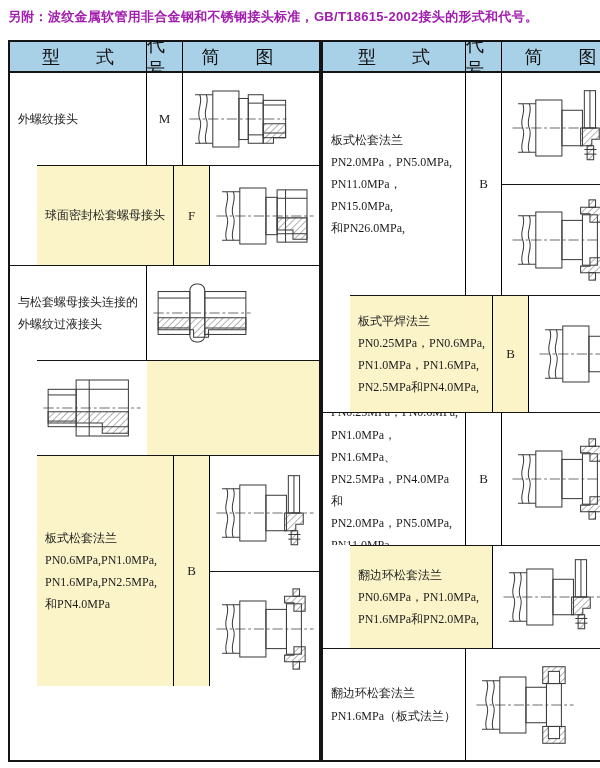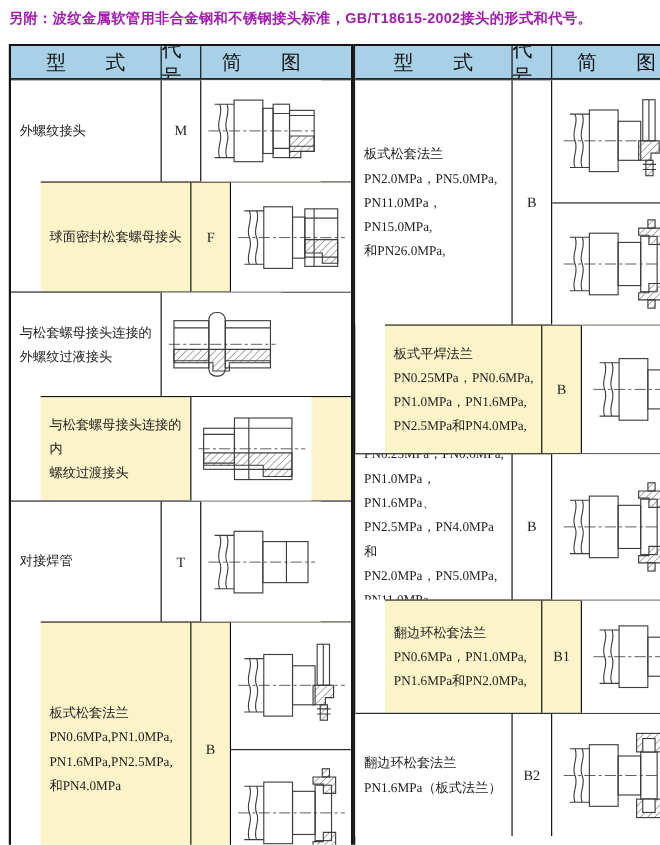--- a/index.html
+++ b/index.html
@@ -109,55 +109,37 @@
                 <line x1="58" y1="29" x2="102" y2="29"></line>
                 <line x1="58" y1="61" x2="102" y2="61"></line>
                 <polygon points="8,50 102,50 102,63 62,63 62,71 46,71 46,63 8,63" style="fill:url(#hatch)"></polygon>
                 <line x1="3" y1="45" x2="107" y2="45" stroke-dasharray="11 3 3 3" style="stroke-width:0.8"></line>
               </svg>
             </div>
         </div>
       </div>
 
       <div class="row bg-y" style="height:95px">
-        <div class="cell cell-type c-type">与松套螺母接头连接的内
-螺纹过渡接头</div>
         <div class="cell cell-diag c-diag">
           <div class="subdiag">
               <svg class="diag" viewBox="0 0 110 90">
                 <rect x="8" y="25" width="30" height="40"></rect>
                 <line x1="8" y1="31" x2="38" y2="31"></line>
                 <line x1="8" y1="59" x2="38" y2="59"></line>
                 <rect x="38" y="15" width="56" height="60"></rect>
                 <line x1="38" y1="25" x2="94" y2="25"></line>
                 <line x1="38" y1="65" x2="94" y2="65"></line>
                 <line x1="52" y1="15" x2="52" y2="75"></line>
                 <polygon points="8,49 94,49 94,72 66,72 66,61 8,61" style="fill:url(#hatch)"></polygon>
                 <line x1="3" y1="45" x2="107" y2="45" stroke-dasharray="11 3 3 3" style="stroke-width:0.8"></line>
               </svg>
             </div>
         </div>
       </div>
 
-      <div class="row bg-w" style="height:110px">
-        <div class="cell cell-type c-type">对接焊管</div>
-        <div class="cell cell-code c-code">T</div>
-        <div class="cell cell-diag c-diag">
-          <div class="subdiag">
-              <svg class="diag" viewBox="0 0 110 90">
-                <path d="M28 19 H9 M28 71 H9"></path>
-                <path d="M14 19 c4 9 -4 17 0 26 c4 9 -4 17 0 26 M21 19 c4 9 -4 17 0 26 c4 9 -4 17 0 26"></path>
-                <rect x="28" y="15" width="28" height="60"></rect>
-                <rect x="56" y="25" width="44" height="40"></rect>
-                <line x1="79" y1="25" x2="79" y2="65"></line>
-                <line x1="3" y1="45" x2="107" y2="45" stroke-dasharray="11 3 3 3" style="stroke-width:0.8"></line>
-              </svg>
-            </div>
-        </div>
-      </div>
 
       <div class="row bg-y" style="height:231px">
         <div class="cell cell-type c-type">板式松套法兰
 PN0.6MPa,PN1.0MPa,
 PN1.6MPa,PN2.5MPa,
 和PN4.0MPa</div>
         <div class="cell cell-code c-code">B</div>
         <div class="cell cell-diag c-diag">
           <div class="subdiag">
               <svg class="diag" viewBox="0 0 110 90">
@@ -286,21 +268,20 @@
                 <line x1="3" y1="45" x2="107" y2="45" stroke-dasharray="11 3 3 3" style="stroke-width:0.8"></line>
               </svg>
             </div>
         </div>
       </div>
 
       <div class="row bg-y" style="height:103px">
         <div class="cell cell-type c-type">翻边环松套法兰
 PN0.6MPa，PN1.0MPa,
 PN1.6MPa和PN2.0MPa,</div>
-        <div class="cell cell-code c-code">B1</div>
         <div class="cell cell-diag c-diag">
           <div class="subdiag">
               <svg class="diag" viewBox="0 0 110 90">
                 <path d="M28 19 H9 M28 71 H9"></path>
                 <path d="M14 19 c4 9 -4 17 0 26 c4 9 -4 17 0 26 M21 19 c4 9 -4 17 0 26 c4 9 -4 17 0 26"></path>
                 <rect x="28" y="15" width="28" height="60"></rect>
                 <rect x="56" y="26" width="22" height="38"></rect>
                 <rect x="80" y="5" width="12" height="40"></rect>
                 <line x1="86" y1="5" x2="86" y2="45"></line>
                 <polygon points="76,45 96,45 96,57 88,57 88,64 76,64" style="fill:url(#hatch)"></polygon>
@@ -309,21 +290,20 @@
                 <line x1="80" y1="73" x2="93" y2="73"></line>
                 <line x1="3" y1="45" x2="107" y2="45" stroke-dasharray="11 3 3 3" style="stroke-width:0.8"></line>
               </svg>
             </div>
         </div>
       </div>
 
       <div class="row bg-w" style="height:112px">
         <div class="cell cell-type c-type">翻边环松套法兰
 PN1.6MPa（板式法兰）</div>
-        <div class="cell cell-code c-code">B2</div>
         <div class="cell cell-diag c-diag">
           <div class="subdiag">
               <svg class="diag" viewBox="0 0 110 90">
                 <path d="M28 19 H9 M28 71 H9"></path>
                 <path d="M14 19 c4 9 -4 17 0 26 c4 9 -4 17 0 26 M21 19 c4 9 -4 17 0 26 c4 9 -4 17 0 26"></path>
                 <rect x="28" y="15" width="28" height="60"></rect>
                 <rect x="56" y="26" width="22" height="38"></rect>
                 <rect x="78" y="22" width="16" height="46"></rect>
                 <rect x="74" y="4" width="24" height="18" style="fill:url(#hatch)"></rect>
                 <rect x="80" y="9" width="12" height="13" style="fill:#fff"></rect>

